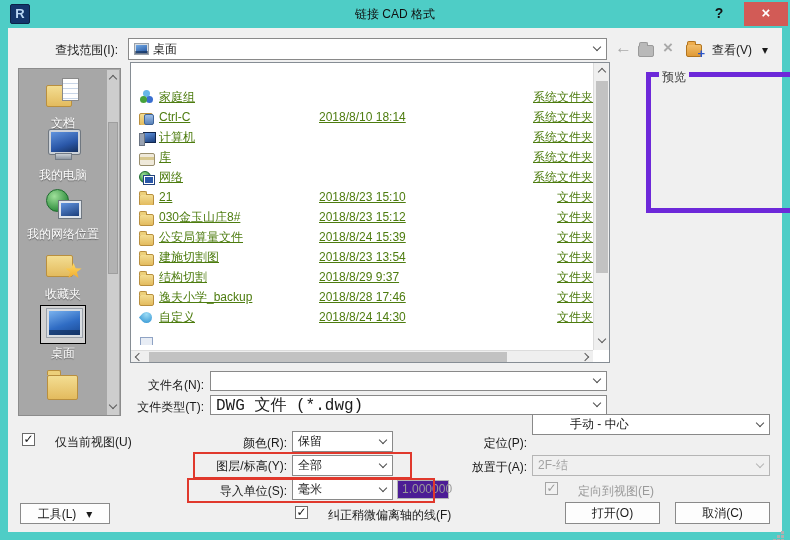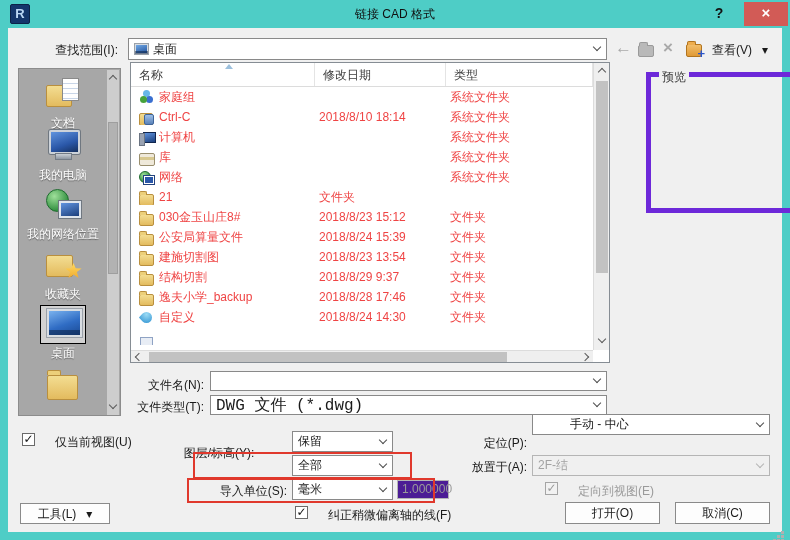--- a/index.html
+++ b/index.html
@@ -63,24 +63,24 @@
   .ic-folder-large::before { content:""; position:absolute; left:3px; top:4px; width:29px; height:23px; background:linear-gradient(180deg,#f3dd92,#e3bb5e); border:1px solid #b98f3e; border-radius:2px; }
   .ic-folder-large::after { content:""; position:absolute; left:3px; top:-1px; width:12px; height:4px; background:#eccf7a; border:1px solid #b98f3e; border-bottom:none; border-radius:2px 2px 0 0; }
 
   
   .list { position:absolute; left:130px; top:62px; width:480px; height:301px; background:#fff; border:1px solid #868d94; }
   .lheader { position:absolute; left:0; top:0; right:16px; height:24px; background:#fff; border-bottom:1px solid #dcdcdc; display:flex; color:#3b3b3b; }
   .hcell { padding:4px 0 0 8px; border-right:1px solid #e4e4e4; position:relative; }
   .hc-name { width:184px; } .hc-date { width:131px; } .hc-type { flex:1; }
   .sort-up { position:absolute; left:94px; top:1px; width:0; height:0; border-left:4px solid transparent; border-right:4px solid transparent; border-bottom:5px solid #9cc0dd; }
   .rows { position:absolute; left:0; top:24px; right:16px; bottom:12px; overflow:hidden; }
-  .lrow { display:flex; height:20px; align-items:center; color:#ef4444; }
+  .lrow { display:flex; height:20px; align-items:center; color:#4d7c0f;text-decoration:underline; }
   .c-name { width:184px; display:flex; align-items:center; gap:5px; padding-left:8px; overflow:hidden; white-space:nowrap; }
   .c-date { width:131px; padding-left:4px; white-space:nowrap; }
-  .c-type { flex:1; padding-left:4px; white-space:nowrap; }
+  .c-type { flex:1; padding-left:4px; white-space:nowrap;text-align:right; }
 
   
   .vscroll { position:absolute; right:0; top:0; width:16px; bottom:12px; background:#efefef; border-left:1px solid #dcdcdc; }
   .vscroll .thumb { position:absolute; left:2px; top:18px; width:12px; height:192px; background:#c2c2c2; }
   .hscroll { position:absolute; left:0; bottom:0; right:16px; height:12px; background:#efefef; border-top:1px solid #dcdcdc; }
   .hscroll .thumb { position:absolute; left:18px; top:1px; height:10px; width:358px; background:#c2c2c2; }
 
   
   .fic { position:relative; width:15px; height:15px; flex:none; }
   .ic-folder::before { content:""; position:absolute; left:0; top:4px; width:13px; height:10px; background:linear-gradient(180deg,#f3dd92,#e3bb5e); border:1px solid #b98f3e; border-radius:2px; }
@@ -189,28 +189,20 @@
       <span class="slabel"></span>
     </div>
     <div class="sbar">
       <span class="arr up" style="left:3px; top:6px;"></span>
       <span class="thumb" style="top:52px; height:152px;"></span>
       <span class="arr down" style="left:3px; bottom:8px;"></span>
     </div>
   </div>
 
   <div class="list">
-    <div class="lheader">
-      <div class="hcell hc-name">
-        <span>名称</span>
-        <span class="sort-up"></span>
-      </div>
-      <div class="hcell hc-date"><span>修改日期</span></div>
-      <div class="hcell hc-type"><span>类型</span></div>
-    </div>
     <div class="rows">
       <div class="lrow">
         <div class="c-name">
             <span class="fic ic-homegroup"></span>
             <span>家庭组</span>
           </div>
         <div class="c-date"></div>
         <div class="c-type">系统文件夹</div>
       </div>
       <div class="lrow">
@@ -243,20 +235,21 @@
             <span>网络</span>
           </div>
         <div class="c-date"></div>
         <div class="c-type">系统文件夹</div>
       </div>
       <div class="lrow">
         <div class="c-name">
             <span class="fic ic-folder"></span>
             <span>21</span>
           </div>
+        <div class="c-date">2018/8/23 15:10</div>
         <div class="c-type">文件夹</div>
       </div>
       <div class="lrow">
         <div class="c-name">
             <span class="fic ic-folder"></span>
             <span>030金玉山庄8#</span>
           </div>
         <div class="c-date">2018/8/23 15:12</div>
         <div class="c-type">文件夹</div>
       </div>
@@ -333,26 +326,27 @@
   <div class="combo" style="left:210px; top:395px; width:397px; height:20px;">
     <span class="combo-val mono">DWG 文件 (*.dwg)</span>
     <span class="chev"></span>
   </div>
 
   <span class="checkbox checked" style="left:22px; top:433px;">
       <span class="check">✓</span>
     </span>
   <div class="label" style="left:41px; top:434px;">仅当前视图(U)</div>
 
+  <div class="label r" style="left:137px; top:435px; width:150px;">颜色(R):</div>
   <div class="combo" style="left:292px; top:431px; width:101px; height:21px;">
     <span class="combo-val">保留</span>
     <span class="chev"></span>
   </div>
 
-  <div class="label r" style="left:137px; top:445px; width:150px;text-align:center;">图层/标高(Y):</div>
+  <div class="label r" style="left:137px; top:458px; width:150px;">图层/标高(Y):</div>
   <div class="combo" style="left:292px; top:455px; width:101px; height:21px;">
     <span class="combo-val">全部</span>
     <span class="chev"></span>
   </div>
 
   <div class="label r" style="left:137px; top:483px; width:150px;">导入单位(S):</div>
   <div class="combo" style="left:292px; top:479px; width:101px; height:21px;">
     <span class="combo-val">毫米</span>
     <span class="chev"></span>
   </div>

